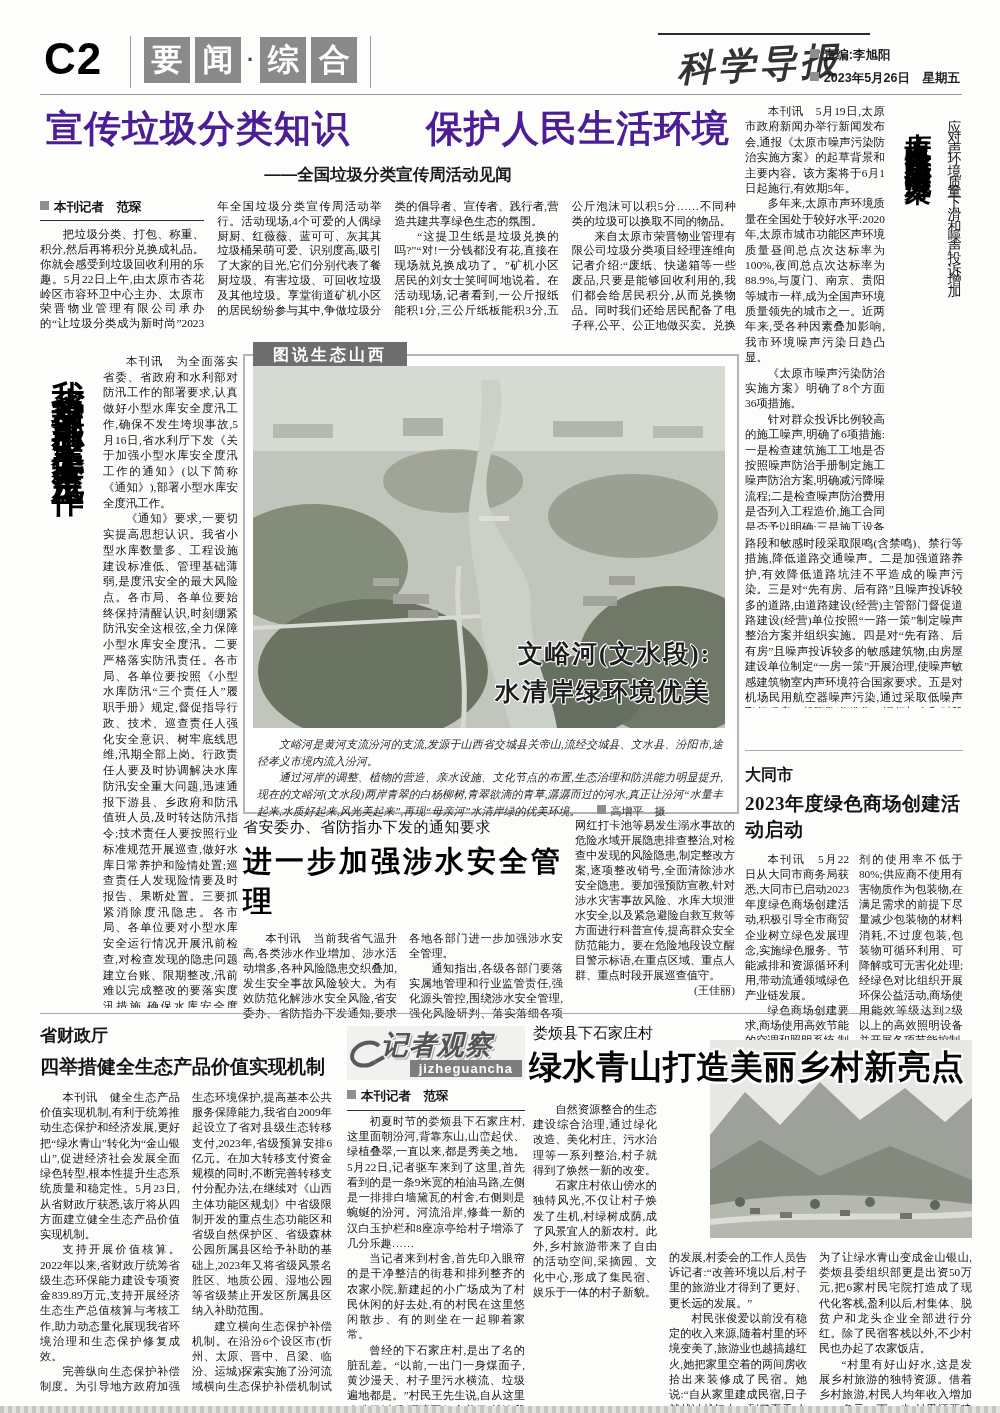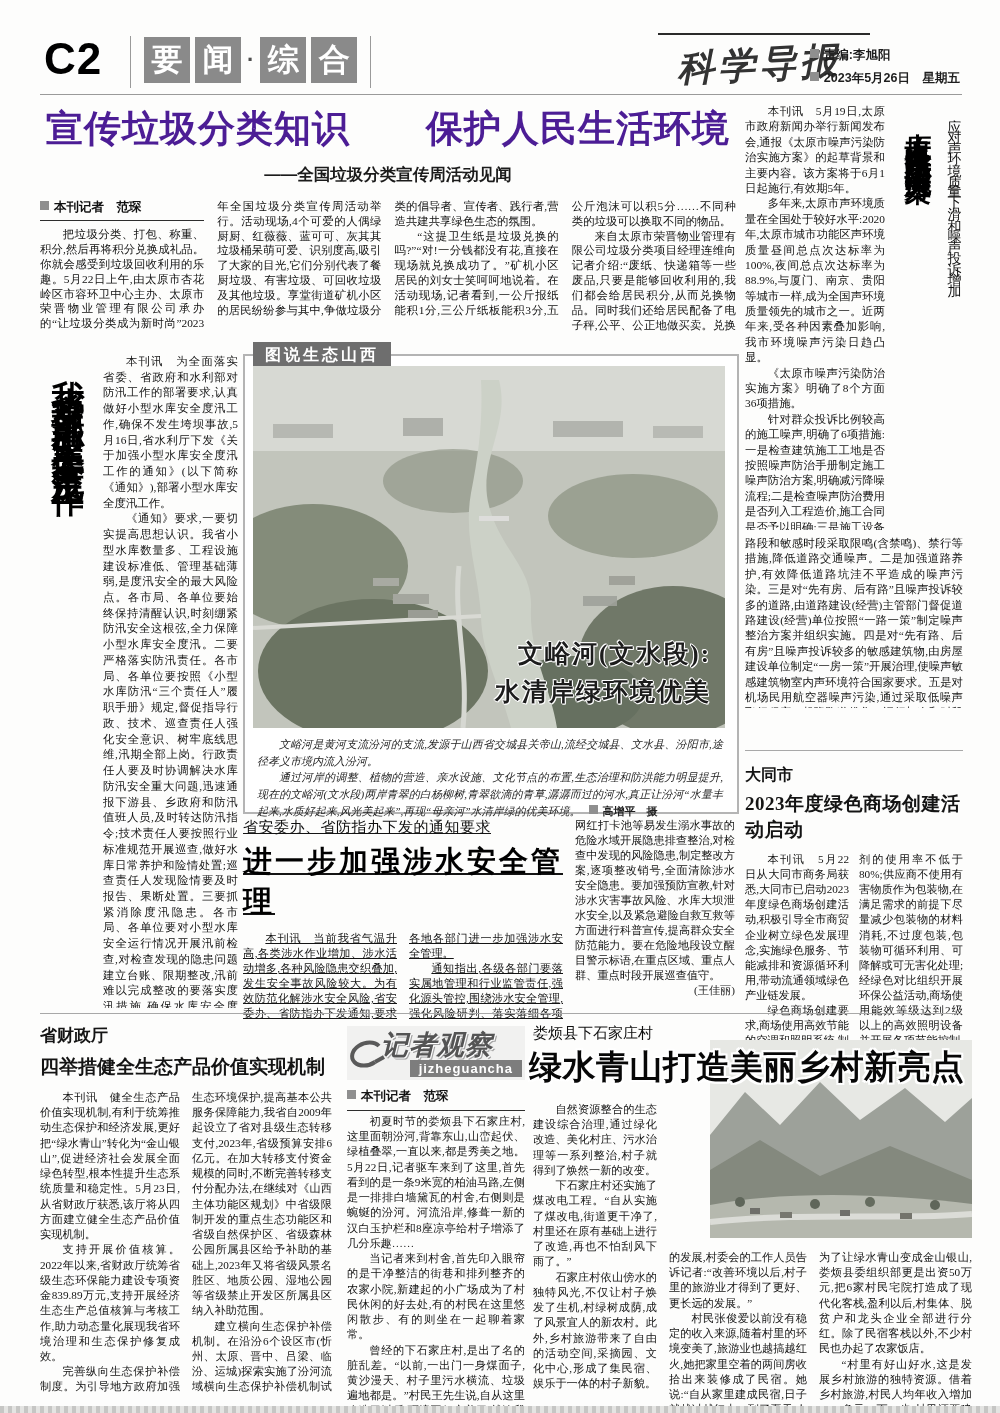--- a/index.html
+++ b/index.html
@@ -36,47 +36,47 @@
 
   
   .art-res{position:absolute;left:40px;top:354px;width:198px;height:654px;display:flex;}
   .res-hl{writing-mode:vertical-rl;font-size:33px;font-weight:700;letter-spacing:7px;line-height:1.7;
           height:646px;color:#000;}
   .res-body{flex:1;padding-left:7px;font-size:11.4px;line-height:1.38;overflow:hidden;}
 
   
   .feature{position:absolute;left:243px;top:354px;width:492px;height:456px;border:2px solid #b4b4b4;background:#fff;}
   .feat-label{position:absolute;top:-14px;left:8px;background:#6e6e6e;color:#fff;font-weight:700;
-              font-size:16px;padding:3px 12px;letter-spacing:3px;}
+              font-size:16px;padding:3px 20px;letter-spacing:3px;}
   .feat-photo{position:absolute;left:8px;top:10px;width:472px;height:362px;background:#c3c6bd;overflow:hidden;}
   .feat-overlay{position:absolute;right:14px;bottom:16px;text-align:right;font-size:25px;font-weight:700;
                 letter-spacing:2px;line-height:1.55;color:#1c1c1c;
                 text-shadow:1px 0 #fff,-1px 0 #fff,0 1px #fff,0 -1px #fff,1px 1px #fff,-1px -1px #fff;}
   .feat-cap{position:absolute;left:12px;top:380px;width:466px;font-size:11px;font-style:italic;
             line-height:1.52;color:#1f1f1f;}
-  .credit{font-style:normal;font-weight:700;white-space:nowrap;margin-left:8px;}
+  .credit{font-style:normal;font-weight:400;white-space:nowrap;margin-left:16px;}
 
   
   .art-noise{position:absolute;left:745px;top:104px;width:218px;height:604px;}
   .noise-kicker{position:absolute;right:0;top:4px;writing-mode:vertical-rl;font-size:14px;
                 letter-spacing:11px;height:430px;color:#111;}
   .noise-hl{position:absolute;right:27px;top:8px;writing-mode:vertical-rl;font-size:27px;font-weight:700;
             letter-spacing:3px;height:418px;color:#000;}
   .noise-top{position:absolute;left:0;top:0;width:140px;height:426px;font-size:11.4px;line-height:1.35;overflow:hidden;}
   .noise-bottom{position:absolute;left:0;top:432px;width:218px;height:172px;font-size:11.4px;line-height:1.35;overflow:hidden;}
 
   
   .art-dt{position:absolute;left:745px;top:712px;width:218px;height:296px;border-top:1px solid #a8a8a8;padding-top:14px;box-sizing:border-box;margin-top:38px;}
   .dt-kicker{font-size:16px;font-weight:700;}
   .dt-hl{font-size:19px;font-weight:800;margin-top:5px;letter-spacing:0.5px;}
   .dt-body{margin-top:9px;column-count:2;column-gap:10px;font-size:11.2px;line-height:1.35;height:218px;overflow:hidden;}
 
   
   .art-ws{position:absolute;left:243px;top:818px;width:492px;height:190px;display:flex;gap:12px;}
-  .ws-main{width:320px;text-decoration:underline;}
+  .ws-main{width:320px;}
   .ws-kicker{font-size:15px;color:#101010;letter-spacing:0.5px;}
   .ws-hl{font-size:29px;font-weight:700;letter-spacing:3px;margin-top:5px;color:#000;}
   .ws-body{margin-top:9px;column-count:2;column-gap:12px;font-size:11.2px;line-height:1.34;height:102px;overflow:hidden;}
   .ws-side{flex:1;font-size:11.2px;line-height:1.34;overflow:hidden;}
 
   .bot-rule{position:absolute;left:40px;top:1013px;width:922px;height:1px;background:#a8a8a8;}
 
   
   .art-fin{position:absolute;left:40px;top:1024px;width:292px;height:384px;}
   .fin-kicker{font-size:17px;font-weight:700;}
@@ -271,21 +271,20 @@
         <rect x="130" y="170" width="10" height="6" fill="#6f6f6a"></rect>
         <rect x="190" y="173" width="12" height="6" fill="#74746c"></rect>
         <circle cx="30" cy="162" r="5" fill="#5f665a"></circle>
         <circle cx="105" cy="164" r="5" fill="#5f665a"></circle>
         <circle cx="160" cy="162" r="5" fill="#656c5f"></circle>
         <circle cx="225" cy="165" r="5" fill="#5f665a"></circle>
       </svg>
     </div>
     <div class="vil-cola jtext">
       <p>自然资源整合的生态建设综合治理,通过绿化改造、美化村庄、污水治理等一系列整治,村子就得到了焕然一新的改变。</p>
-      <p>下石家庄村还实施了煤改电工程。“自从实施了煤改电,街道更干净了,村里还在原有基础上进行了改造,再也不怕刮风下雨了。”</p>
       <p>石家庄村依山傍水的独特风光,不仅让村子焕发了生机,村绿树成荫,成了风景宜人的新农村。此外,乡村旅游带来了自由的活动空间,采摘园、文化中心,形成了集民宿、娱乐于一体的村子新貌。</p>
     </div>
     <div class="vil-colb jtext">
       <p style="text-indent:0">的发展,村委会的工作人员告诉记者:“改善环境以后,村子里的旅游业才得到了更好、更长远的发展。”</p>
       <p>村民张俊爱以前没有稳定的收入来源,随着村里的环境变美了,旅游业也越搞越红火,她把家里空着的两间房收拾出来装修成了民宿。她说:“自从家里建成民宿,日子就越过越红火。到了夏天,人住得满满的,一个月下来至少收入四五千元钱。</p>
     </div>
     <div class="vil-colc jtext">
       <p style="text-indent:0">为了让绿水青山变成金山银山,娄烦县委组织部更是出资50万元,把6家村民宅院打造成了现代化客栈,盈利以后,村集体、脱贫户和龙头企业全部进行分红。除了民宿客栈以外,不少村民也办起了农家饭店。</p>
       <p>“村里有好山好水,这是发展乡村旅游的独特资源。借着乡村旅游,村民人均年收入增加5000多元。下一步,村里还要建美食街、民宿窑洞、溪流景观,让下石家庄村变成风光秀美的北方水乡。”工作人员信心满满地说。</p>
     </div>

